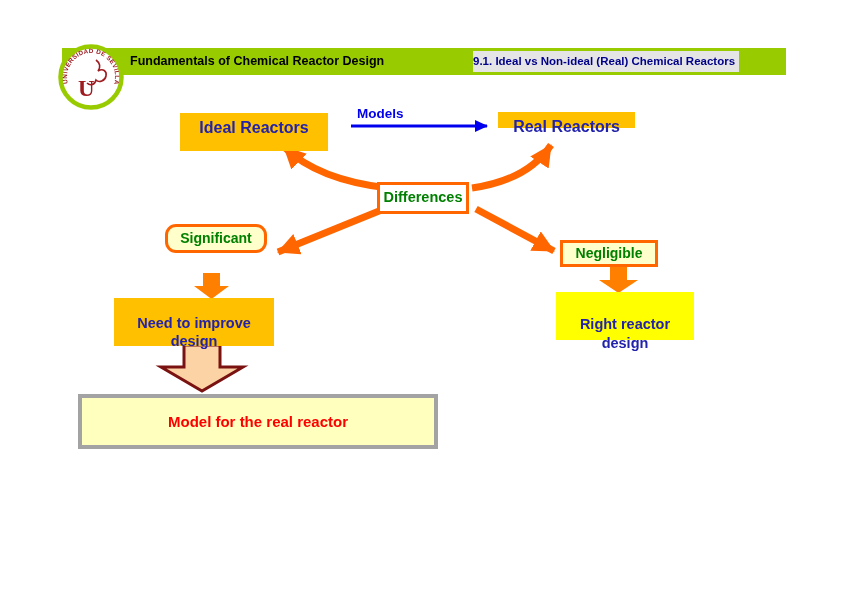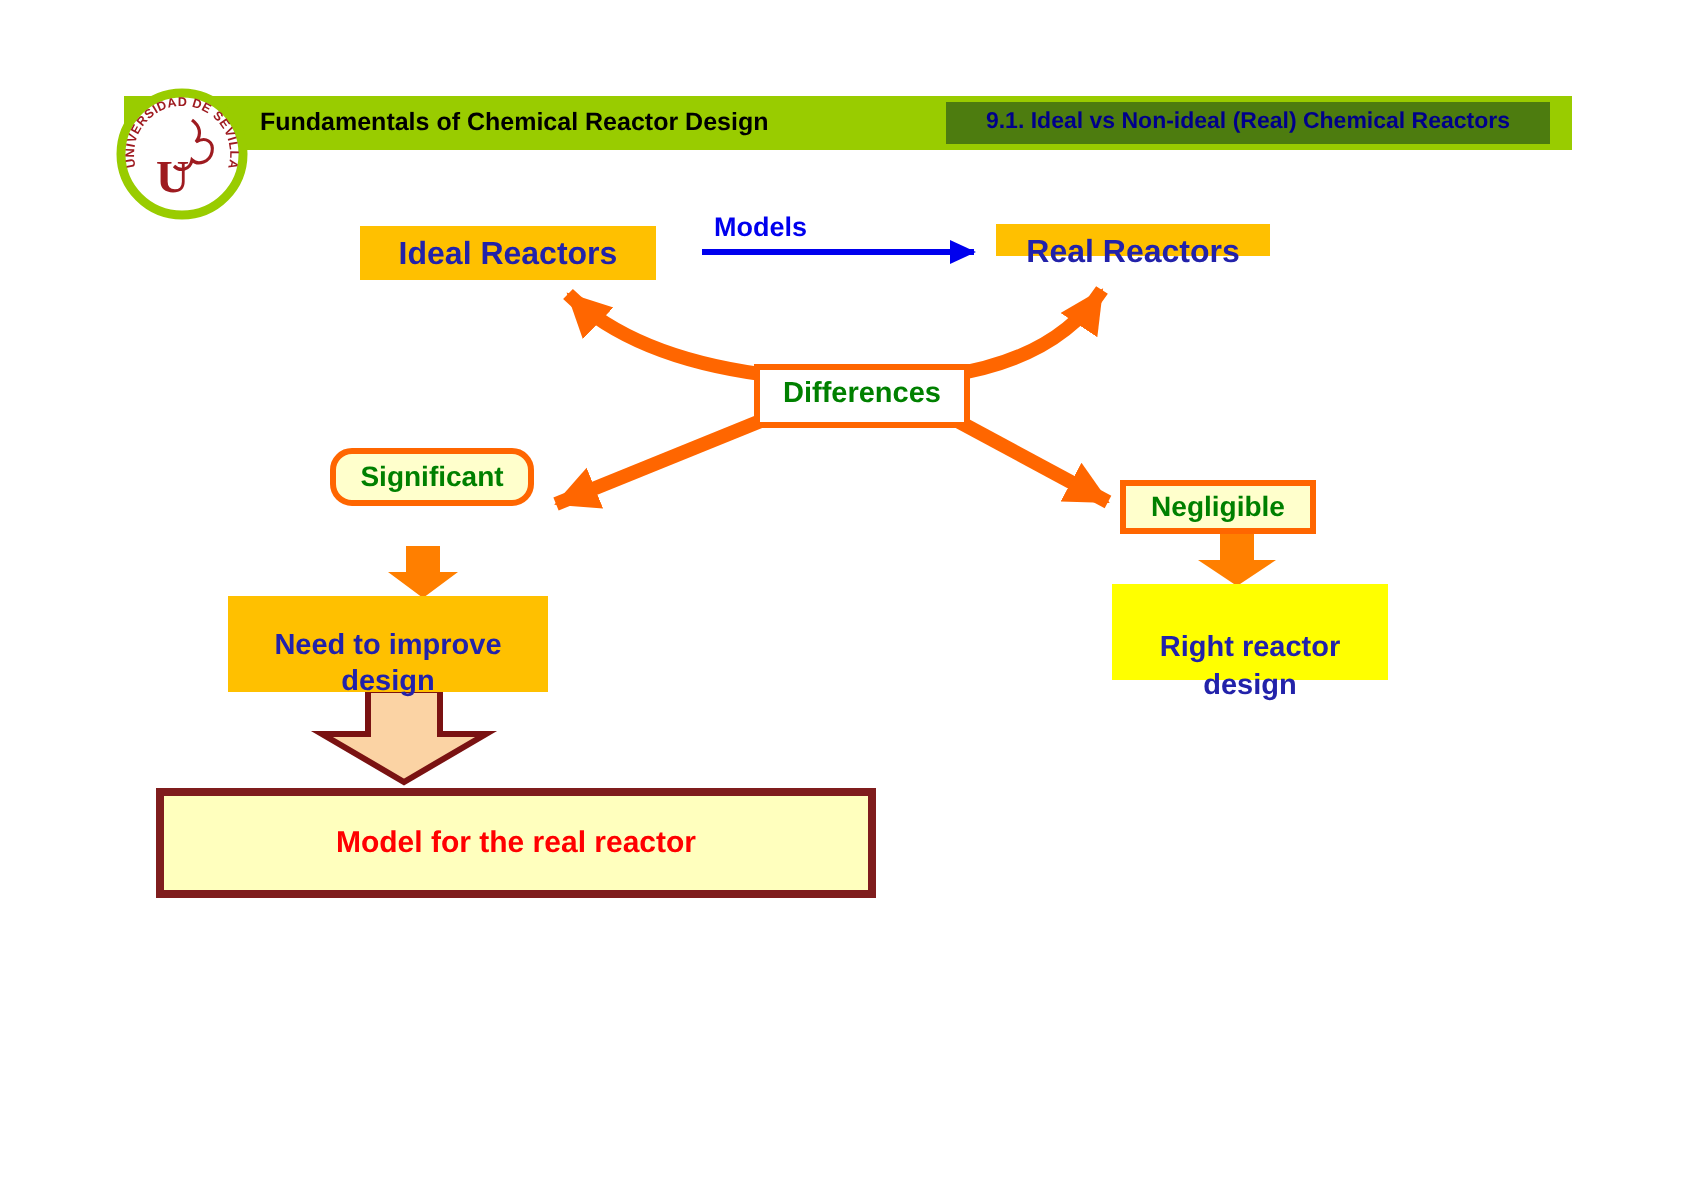--- a/index.html
+++ b/index.html
@@ -9,58 +9,58 @@
   }
   .abs { position:absolute; box-sizing:border-box; }
 
   
   .green-bar { left:62px; top:26px; width:724px; height:27px; background:#99CC00; z-index:1; }
   .course-title {
     left:130px; top:26px; height:27px; line-height:27px; z-index:2;
     font-size:12.5px; font-weight:bold; color:#000000; white-space:nowrap;
   }
   .section-box {
-    left:473px; top:29px; width:302px; height:21px; background:#4d7c0f; z-index:2;
-    font-size:11.5px; font-weight:bold; color:#00008B; text-align:center; line-height:21px;
+    left:473px; top:29px; width:266px; height:21px; background:#e5e5e5; z-index:2;
+    font-size:11.5px; font-weight:bold; color:#00008B; text-align:left; line-height:21px;
     white-space:nowrap;
   }
   .logo { left:57px; top:21px; width:68px; height:68px; z-index:3; }
 
   
   .overlay { left:0; top:0; z-index:4; }
 
   
   .node { z-index:5; text-align:center; font-weight:bold; }
   .gold-box   { background:#FFC000; color:#2222AA; font-size:16px; }
-  .ideal-box  { left:180px; top:91px;  width:148px; height:27px; line-height:29px; }
+  .ideal-box  { left:180px; top:91px;  width:148px; height:38px; line-height:29px; }
   .real-box   { left:498px; top:90px;  width:137px; height:16px; line-height:30px; }
   .models-label {
     left:357px; top:84px; z-index:5; font-weight:bold; font-size:13.5px; color:#0000EE;
     text-underline-offset:2px;
   }
   .differences-box {
-    left:377px; top:160px; width:108px; height:32px; background:#FFFFFF;
+    left:377px; top:160px; width:92px; height:32px; background:#FFFFFF;
     border:3.5px solid #FF6600; color:#008000; font-size:14.5px; line-height:24px;
   }
   .outcome-box {
     background:#FFFFCC; border:3px solid #FF6600; color:#008000; font-size:14px;
   }
   .significant-box { left:165px; top:202px; width:102px; height:29px; line-height:22px;border-radius:11px; }
   .negligible-box  { left:560px; top:218px; width:98px;  height:27px; line-height:20px; }
   .need-box {
     left:114px; top:276px; width:160px; height:48px; background:#FFC000;
     color:#2222AA; font-size:14.5px; line-height:18px; padding-top:16px;
   }
   .right-box {
     left:556px; top:270px; width:138px; height:48px; background:#FFFF00;
     color:#2222AA; font-size:14.5px; line-height:19px; padding-top:23px;
   }
   .model-box {
     left:78px; top:372px; width:360px; height:55px; background:#FFFFBE;
-    border:4px solid #7f1d1d; color:#FF0000; font-size:15px;
+    border:4px solid #a3a3a3; color:#FF0000; font-size:15px;
     display:flex; align-items:center; justify-content:center;
   }
 </style>
 </head>
 <body>
 
 <div class="slide">
 
   <div class="abs green-bar"></div>
   <div class="abs course-title">Fundamentals of Chemical Reactor Design</div>

